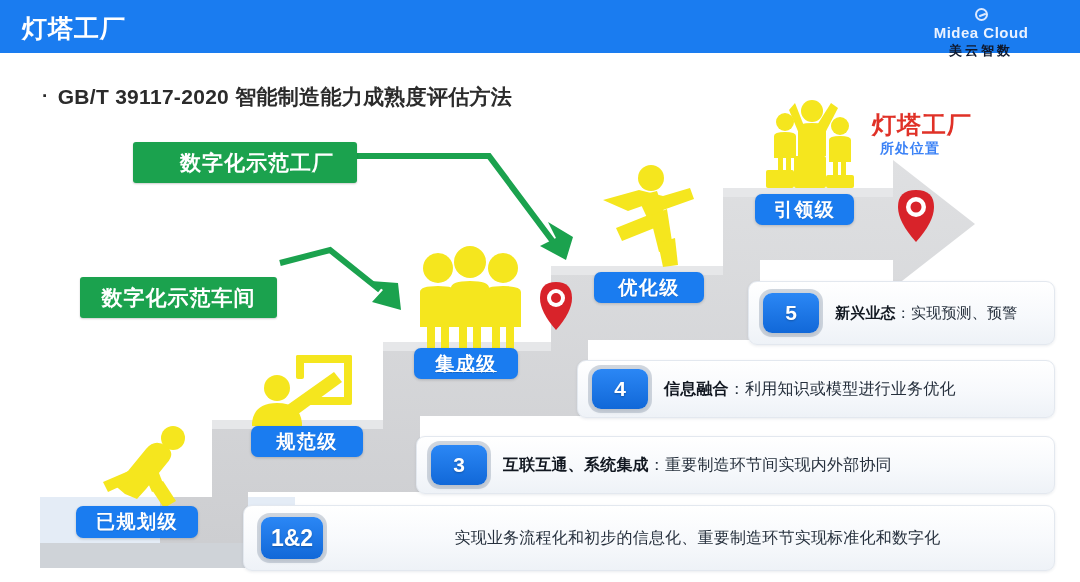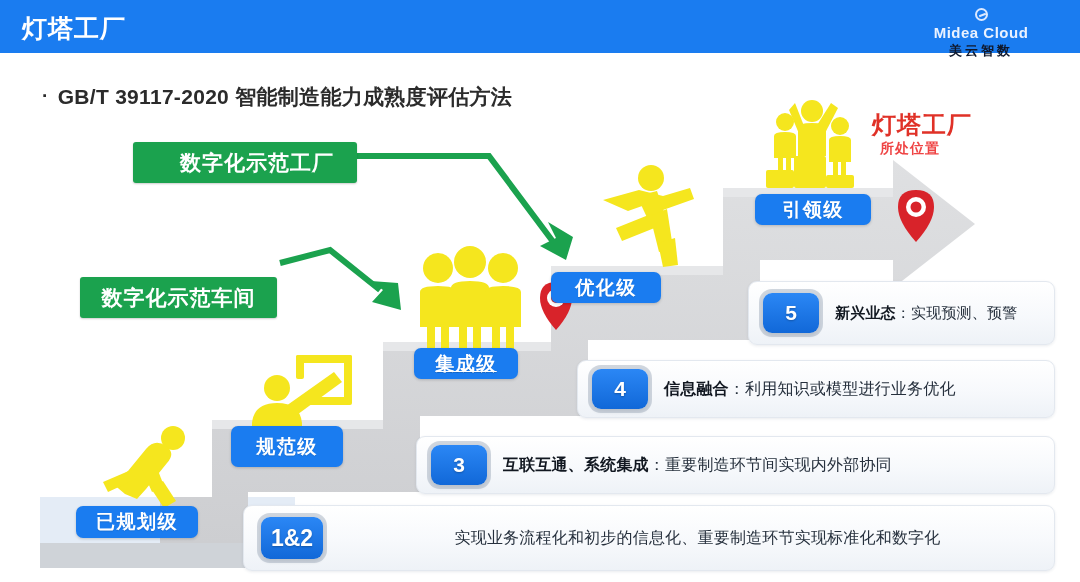--- a/index.html
+++ b/index.html
@@ -56,43 +56,43 @@
     position:absolute;
     background:#1a7cf0;
     border-radius:7px;
     color:#fff;font-weight:bold;
     display:flex;align-items:center;justify-content:center;
     box-shadow:0 1px 3px rgba(0,0,0,.18);
     letter-spacing:1.5px;
     text-shadow:0 1px 1px rgba(0,0,0,.12);
   }
   .pill.lvl1{left:76px;  top:506px; width:122px;height:32px;font-size:19px;}
-  .pill.lvl2{left:231px; top:426px; width:112px;height:41px;font-size:19px;}
+  .pill.lvl2{left:251px; top:426px; width:112px;height:31px;font-size:19px;}
   .pill.lvl3{left:414px; top:348px; width:104px;height:31px;font-size:19px;text-decoration:underline;}
-  .pill.lvl4{left:551px; top:272px; width:110px;height:31px;font-size:19px;}
-  .pill.lvl5{left:755px; top:194px; width:116px;height:31px;font-size:19px;}
+  .pill.lvl4{left:594px; top:272px; width:110px;height:31px;font-size:19px;}
+  .pill.lvl5{left:755px; top:194px; width:99px;height:31px;font-size:19px;}
 
   
   .green-box{
     position:absolute;background:#1ba24e;border-radius:3px;
     color:#ffffff;font-weight:bold;font-size:21px;letter-spacing:1px;
     display:flex;align-items:center;justify-content:center;
     box-shadow:0 1px 2px rgba(0,0,0,.2);
   }
   .green-box.g1{left:133px;top:142px;width:200px;height:41px;padding-left:24px;}
   .green-box.g2{left:80px;top:245px;width:197px;height:41px;margin-top:32px;}
 
   
   .red-title{
     position:absolute;left:872px;top:109px;
     font-size:24px;font-weight:bold;color:#e03127;letter-spacing:1px;
   }
   .red-sub{
     position:absolute;left:880px;top:140px;
-    font-size:14px;font-weight:bold;color:#ef4444;letter-spacing:1px;
+    font-size:14px;font-weight:bold;color:#3b82f6;letter-spacing:1px;
   }
 
   
   .desc-row{
     position:absolute;
     background:linear-gradient(to bottom,#ffffff 0%,#f7f9fc 55%,#eef2f7 100%);
     border:1px solid #e3e8ef;border-radius:9px;
     box-shadow:0 1px 3px rgba(40,60,90,.10);
     display:flex;align-items:center;
   }

